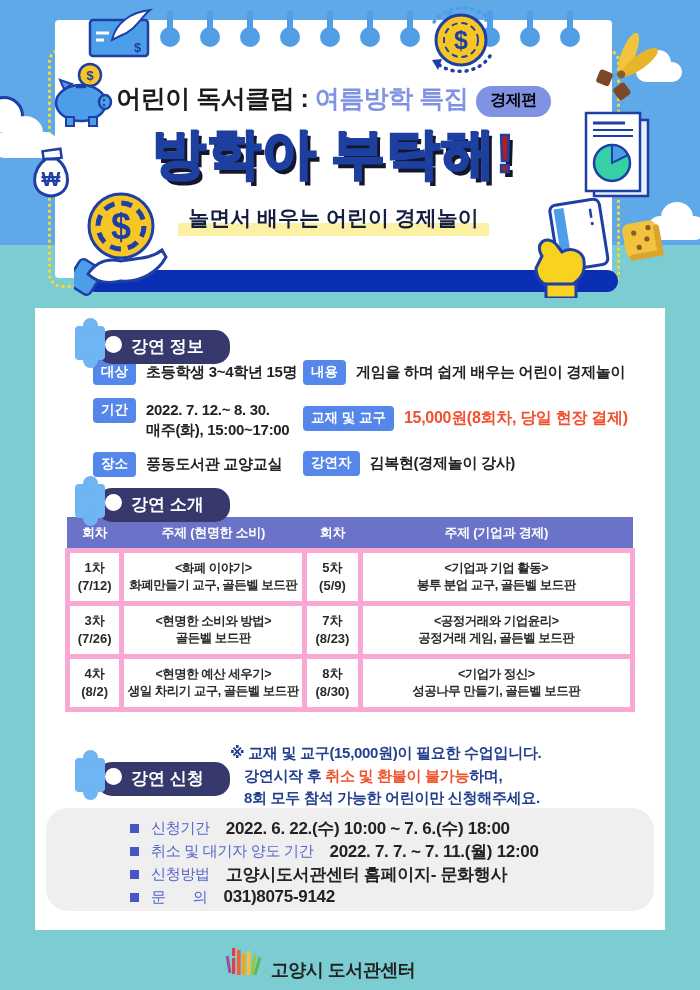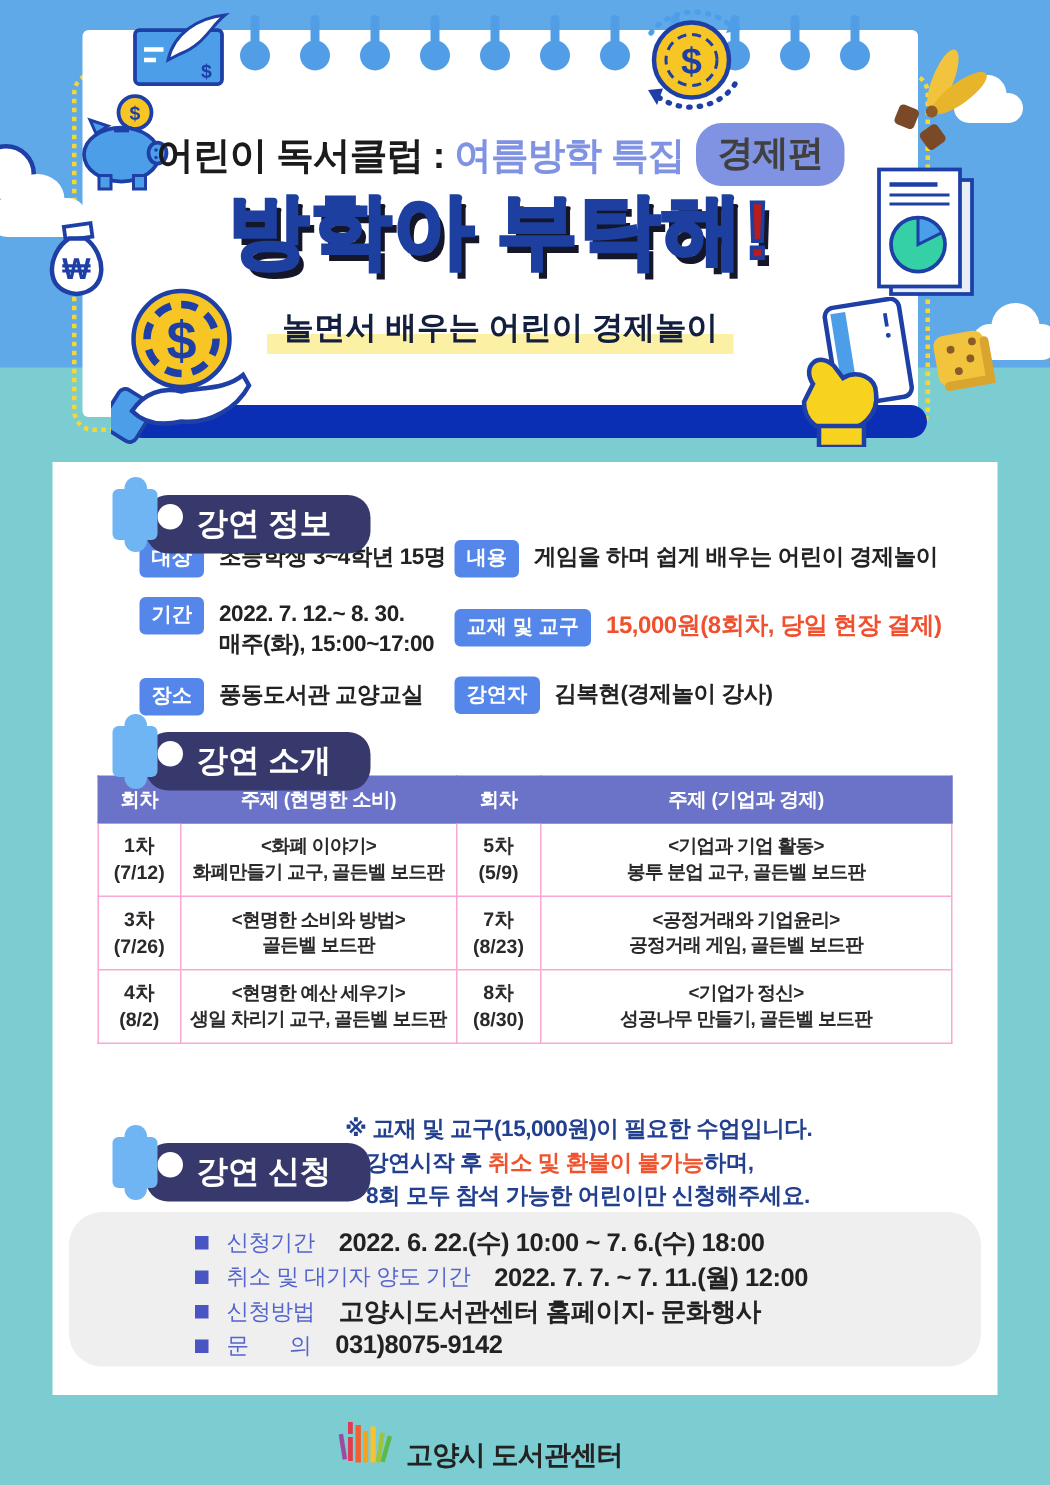--- a/index.html
+++ b/index.html
@@ -22,49 +22,49 @@
   .ring::after{content:'';position:absolute;left:7px;top:-17px;width:6px;height:20px;background:#519EE7;border-radius:3px;}
   .cloud{position:absolute;background:#fff;border-radius:999px;z-index:1;}
   .cloud::before{content:'';position:absolute;background:#fff;border-radius:50%;width:55%;height:130%;top:-60%;left:22%;}
   .speech-dot{position:absolute;left:-16px;top:96px;width:34px;height:34px;border-radius:50%;
     background:#fff;border:3px solid #1D3FA6;z-index:1;}
   .hero-icon{position:absolute;z-index:6;}
   .title-row{position:absolute;left:55px;top:82px;width:557px;text-align:center;z-index:7;
     font-size:25px;font-weight:800;letter-spacing:-0.5px;white-space:nowrap;}
   .t-prefix{color:#1b1b1b;}
   .t-highlight{color:#8092E2;}
-  .t-badge{display:inline-block;background:#8092E2;color:#404040;font-size:24px;font-weight:800;
+  .t-badge{display:inline-block;background:#8092E2;color:#000000;font-size:16px;font-weight:800;
     border-radius:17px;padding:4px 14px 6px;margin-left:8px;vertical-align:2px;}
   .headline{position:absolute;left:55px;top:118px;width:557px;text-align:center;z-index:7;
     font-size:54px;font-weight:900;letter-spacing:1px;white-space:nowrap;}
   .hw{-webkit-text-stroke:2.5px #1C3FA0;text-shadow:4px 5px 0 #141629;}
   .hw1{color:#4FC7CE;}
   .hw2{color:#b91c1c;margin-left:14px;}
   .subtitle{position:absolute;left:55px;top:204px;width:557px;text-align:center;z-index:7;}
   .subtitle span{display:inline-block;font-size:21px;font-weight:800;color:#141f3e;
     background:linear-gradient(to bottom,transparent 58%,#FBF0A3 58%);padding:0 10px 4px;}
   
   .panel{position:absolute;left:35px;top:308px;width:630px;height:622px;background:#fff;z-index:3;}
   .sec-head{position:absolute;height:46px;}
   .puzzle{position:absolute;left:0;top:0;width:30px;height:34px;background:#6FB5F4;border-radius:4px;z-index:2;}
   .puzzle::before{content:'';position:absolute;left:8px;top:-8px;width:15px;height:15px;border-radius:50%;background:#6FB5F4;}
   .puzzle::after{content:'';position:absolute;left:8px;top:27px;width:15px;height:15px;border-radius:50%;background:#6FB5F4;}
-  .sec-pill{position:absolute;left:22px;top:4px;background:#37386B;color:#fff;font-size:21px;font-weight:800;
+  .sec-pill{position:absolute;left:22px;top:4px;background:#37386B;color:#fff;font-size:17px;font-weight:800;
     border-radius:15px;padding:5px 26px 6px 34px;white-space:nowrap;z-index:1;}
   .sec-pill::before{content:'';position:absolute;left:8px;top:6px;width:17px;height:17px;border-radius:50%;background:#fff;}
   .info-col{position:absolute;}
   .info-row{display:flex;align-items:flex-start;margin-bottom:13px;}
   .pill{flex:0 0 auto;background:#5587EA;color:#fff;font-size:13.5px;font-weight:700;border-radius:4px;
     padding:3px 8px 4px;margin-right:10px;white-space:pre;text-align:center;}
   .val{font-size:15px;font-weight:700;color:#222;line-height:1.3;padding-top:2px;letter-spacing:-0.3px;}
   .val .price{color:#F1502E;font-size:16px;}
   table.schedule{position:absolute;left:30px;top:209px;width:570px;border-collapse:collapse;table-layout:fixed;}
   table.schedule th{background:#6B73C8;color:#fff;font-size:13px;font-weight:700;height:28px;
     border:1px solid #6B73C8;letter-spacing:-0.3px;}
-  table.schedule td{background:#fff;border:1px solid #f9a8d4;height:44px;text-align:center;
+  table.schedule td{background:#fff;border:5px solid #f9a8d4;height:44px;text-align:center;
     color:#2a2a2a;line-height:1.35;padding:2px 0;}
   td.no{font-size:13px;font-weight:800;}
   td.topic{font-size:12.5px;font-weight:600;letter-spacing:-0.5px;white-space:nowrap;overflow:hidden;}
   .notes{position:absolute;left:195px;top:434px;width:420px;font-size:15px;font-weight:700;
     color:#23408F;line-height:1.5;letter-spacing:-0.3px;}
   .notes .ind{padding-left:14px;}
   .notes .em{color:#F0542E;}
   .apply-box{position:absolute;left:11px;top:500px;width:608px;height:103px;background:#EFEFF0;border-radius:22px;}
   .apply-item{position:absolute;left:84px;display:flex;align-items:center;height:20px;}
   .sq{width:9px;height:9px;background:#4A55C4;margin-right:12px;flex:0 0 auto;}

